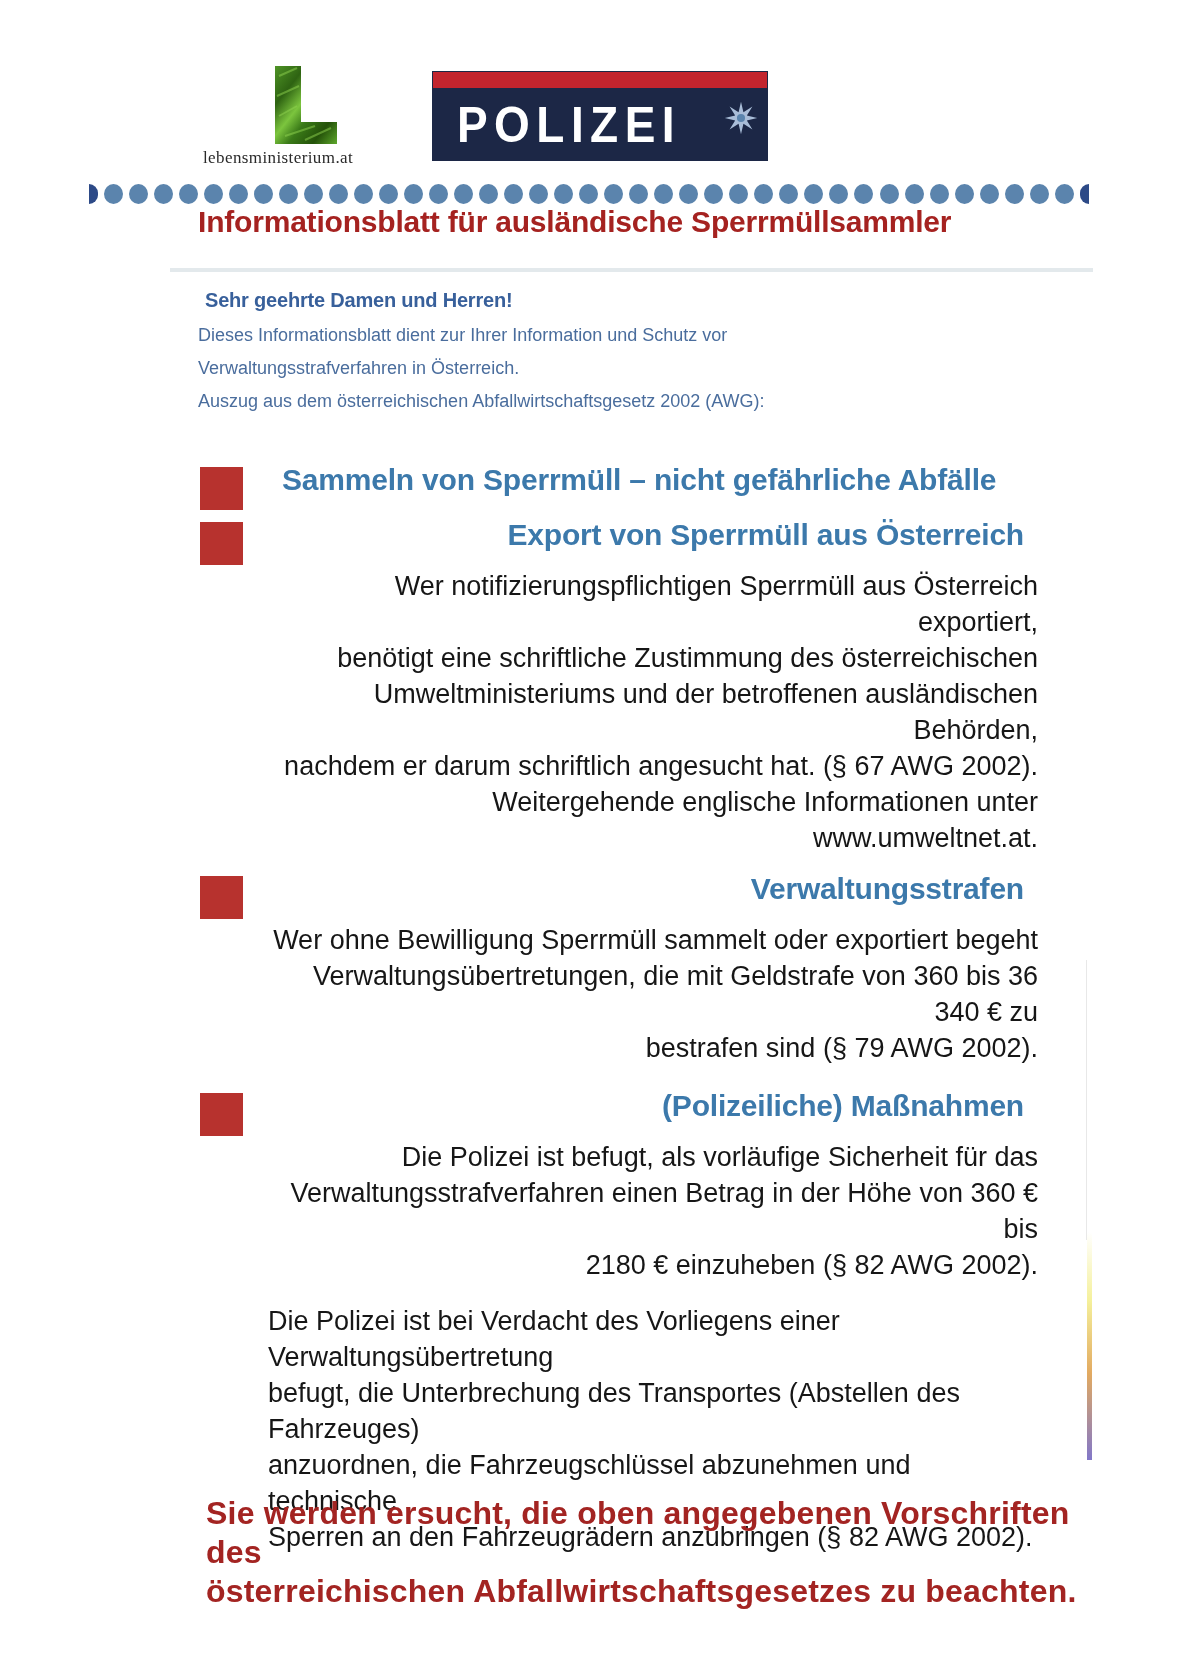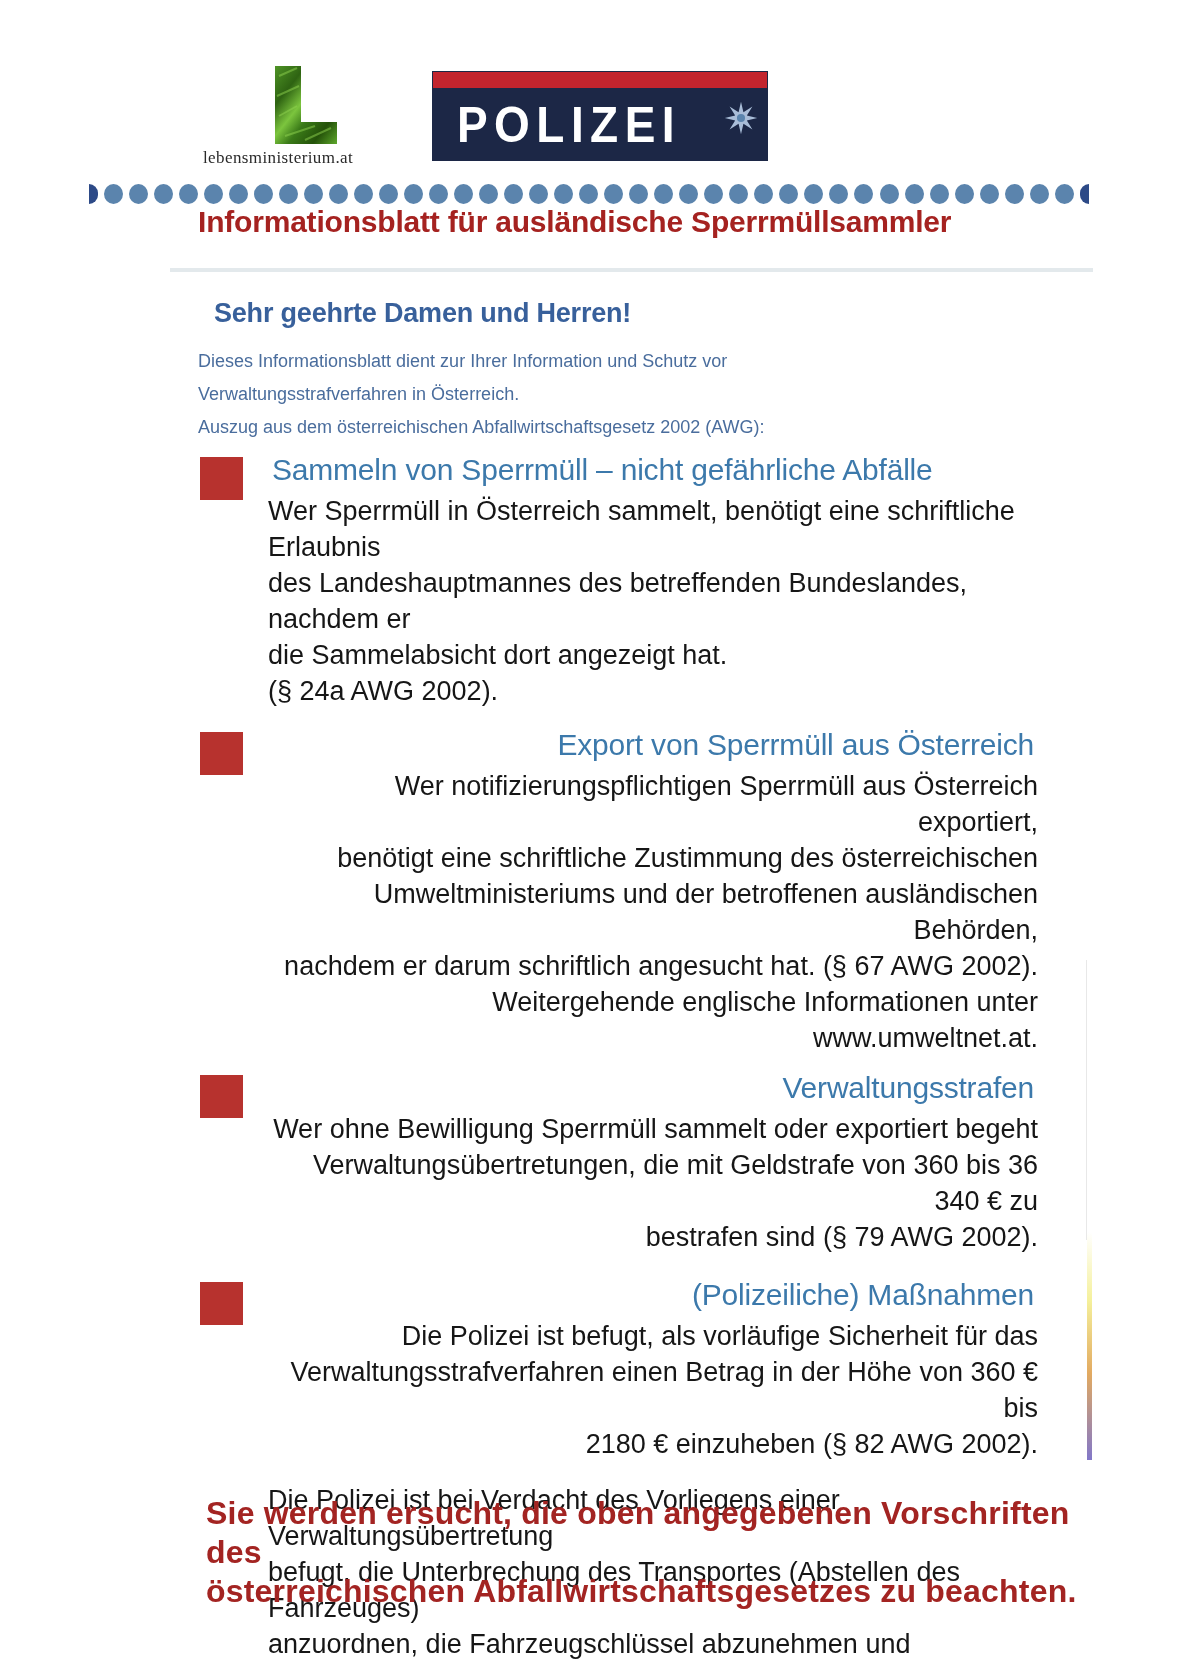--- a/index.html
+++ b/index.html
@@ -63,40 +63,40 @@
     white-space: nowrap;
   }
   .title-rule {
     position: absolute; left: 85px; right: 0; top: 268px; height: 4px;
     background: var(--rule-grey);
   }
 
   
   .intro { position: absolute; left: 113px; top: 282px; right: 60px; }
   .intro-salutation {
-    margin: 16px; font-size: 27px; font-weight: bold; color: var(--intro-heading-blue);
+    margin: 7px; font-size: 20px; font-weight: bold; color: var(--intro-heading-blue);
     letter-spacing: -0.2px;
   }
   .intro-body {
     margin: 4px 0 0 0; font-size: 18px; line-height: 33px; color: var(--intro-text-blue);
     white-space: pre-line;
   }
 
   
   .content { position: absolute; left: 113px; top: 447px; right: 55px; }
   .section { position: relative; padding-left: 70px; }
   .section + .section { margin-top: 17px; text-align: right; }
   .section.s3 { margin-top: 13px; }
   .section.s4 { margin-top: 21px; }
   .bullet {
     position: absolute; left: 2px; top: 6px; width: 43px; height: 43px;
     background: var(--bullet-red);
   }
   .section-heading {
-    margin: 4px; font-size: 30px; font-weight: normal; color: var(--section-heading-blue);
+    margin: 14px; font-size: 30px; font-weight: bold; color: var(--section-heading-blue);
     line-height: 38px; letter-spacing: -0.2px;
   }
   .section-body, .free-paragraph {
     margin: 2px 0 0 0; font-size: 27px; line-height: 36px; color: var(--body-text);
     white-space: pre-line;
   }
   .free-paragraph { padding-left: 70px; }
   .free-paragraph.pA { margin-top: 20px; }
   .free-paragraph.pB { margin-top: 23px; }
 
@@ -203,24 +203,20 @@
     <p class="intro-body">Dieses Informationsblatt dient zur Ihrer Information und Schutz vor
 Verwaltungsstrafverfahren in Österreich.
 Auszug aus dem österreichischen Abfallwirtschaftsgesetz 2002 (AWG):</p>
   </div>
 
   <div class="content">
 
     <div class="section s1">
       <div class="bullet"></div>
       <h3 class="section-heading">Sammeln von Sperrmüll – nicht gefährliche Abfälle</h3>
-      <p class="section-body">Wer Sperrmüll in Österreich sammelt, benötigt eine schriftliche Erlaubnis
-des Landeshauptmannes des betreffenden Bundeslandes, nachdem er
-die Sammelabsicht dort angezeigt hat.
-(§ 24a AWG 2002).</p>
     </div>
 
     <div class="section s2">
       <div class="bullet"></div>
       <h3 class="section-heading">Export von Sperrmüll aus Österreich</h3>
       <p class="section-body">Wer notifizierungspflichtigen Sperrmüll aus Österreich exportiert,
 benötigt eine schriftliche Zustimmung des österreichischen
 Umweltministeriums und der betroffenen ausländischen Behörden,
 nachdem er darum schriftlich angesucht hat. (§ 67 AWG 2002).
 Weitergehende englische Informationen unter www.umweltnet.at.</p>

